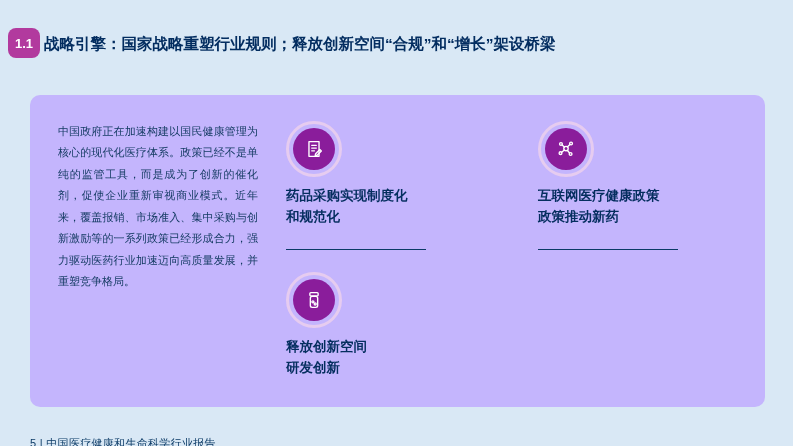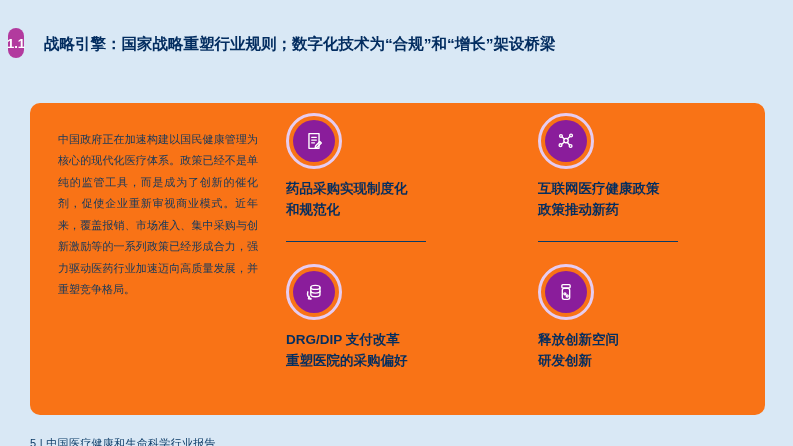--- a/index.html
+++ b/index.html
@@ -10,21 +10,21 @@
     position: relative;
     width: 793px;
     height: 446px;
     background: #d9e8f5;
     overflow: hidden;
   }
 
   .badge {
     position: absolute;
     left: 8px; top: 28px;
-    width: 16px; height: 30px;
+    width: 32px; height: 30px;
     background: #b23a9e;
     border-radius: 8px;
     color: #ffffff;
     font-weight: 700;
     font-size: 13px;
     display: flex; align-items: center; justify-content: center;
   }
 
   .title {
     position: absolute;
@@ -39,43 +39,43 @@
   .logo {
     position: absolute;
     right: 24px; top: 22px;
     width: 54px; height: 40px;
   }
 
   .card {
     position: absolute;
     left: 30px; top: 95px;
     width: 735px; height: 312px;
-    background: #f97316;
+    background: #c4b5fd;
     border-radius: 10px;
-    margin-top: 8px;
   }
 
   .intro {
     position: absolute;
     left: 28px; top: 26px;
     width: 200px;
     color: #10385f;
     font-size: 11px;
     line-height: 1.95;
     text-align: justify;
     white-space: pre-line;
   }
 
   .grid {
     position: absolute;
-    left: 256px; top: 10px;
+    left: 256px; top: 26px;
     width: 470px;
     display: grid;
     grid-template-columns: 252px 218px;
     grid-row-gap: 22px;
+    font-family: Liberation Mono, monospace;
   }
 
   .cell { display: flex; flex-direction: column; align-items: flex-start; }
 
   .ring {
     width: 56px; height: 56px;
     border-radius: 50%;
     border: 3px solid #e6ccf0;
     display: flex; align-items: center; justify-content: center;
     margin-bottom: 10px;
@@ -110,21 +110,21 @@
     letter-spacing: 0.3px;
   }
 </style>
 </head>
 <body>
 
 <div class="slide">
 
   <div class="badge">1.1</div>
 
-  <h1 class="title">战略引擎：国家战略重塑行业规则；数字化技术为“合规”和“增长”架设桥梁</h1>
+  <h1 class="title">战略引擎：国家战略重塑行业规则；释放创新空间“合规”和“增长”架设桥梁</h1>
 
 
   <div class="card">
 
     <p class="intro">中国政府正在加速构建以国民健康管理为核心的现代化医疗体系。政策已经不是单纯的监管工具，而是成为了创新的催化剂，促使企业重新审视商业模式。近年来，覆盖报销、市场准入、集中采购与创新激励等的一系列政策已经形成合力，强力驱动医药行业加速迈向高质量发展，并重塑竞争格局。</p>
 
     <div class="grid">
 
       <div class="cell">
         <div class="ring">
@@ -152,35 +152,20 @@
               <circle cx="17" cy="17.5" r="1.5"></circle>
               <path d="M7.7 7.6l2.6 2.3M16.3 7.1l-2.6 2.5M7.4 15.6l2.8-2.4M15.9 16.4l-2.3-2.7"></path>
             </svg>
           </div>
         </div>
         <div class="cell-title">互联网医疗健康政策
 政策推动新药</div>
         <div class="divider"></div>
       </div>
 
-      <div class="cell">
-        <div class="ring">
-          <div class="circle">
-            <svg width="22" height="22" viewBox="0 0 24 24" fill="none" stroke="#ffffff" stroke-width="1.5" stroke-linecap="round" stroke-linejoin="round">
-              <ellipse cx="13.5" cy="7" rx="5" ry="2.2"></ellipse>
-              <path d="M8.5 7v4c0 1.2 2.2 2.2 5 2.2s5-1 5-2.2V7"></path>
-              <path d="M8.5 11v4c0 1.2 2.2 2.2 5 2.2s5-1 5-2.2v-4"></path>
-              <path d="M5.3 11.8c-.9 2.9.4 6.1 3.1 7.5"></path>
-              <path d="M8.8 19.6l-2.9-.1.9-2.7"></path>
-            </svg>
-          </div>
-        </div>
-        <div class="cell-title">DRG/DIP 支付改革
-重塑医院的采购偏好</div>
-      </div>
 
       <div class="cell">
         <div class="ring">
           <div class="circle">
             <svg width="22" height="22" viewBox="0 0 24 24" fill="none" stroke="#ffffff" stroke-width="1.5" stroke-linecap="round" stroke-linejoin="round">
               <rect x="7.5" y="4" width="9" height="3.5" rx="1"></rect>
               <rect x="8" y="8" width="8" height="12" rx="2"></rect>
               <circle cx="10.8" cy="14" r="1.1"></circle>
               <circle cx="13.3" cy="16.3" r="1.1"></circle>
             </svg>

